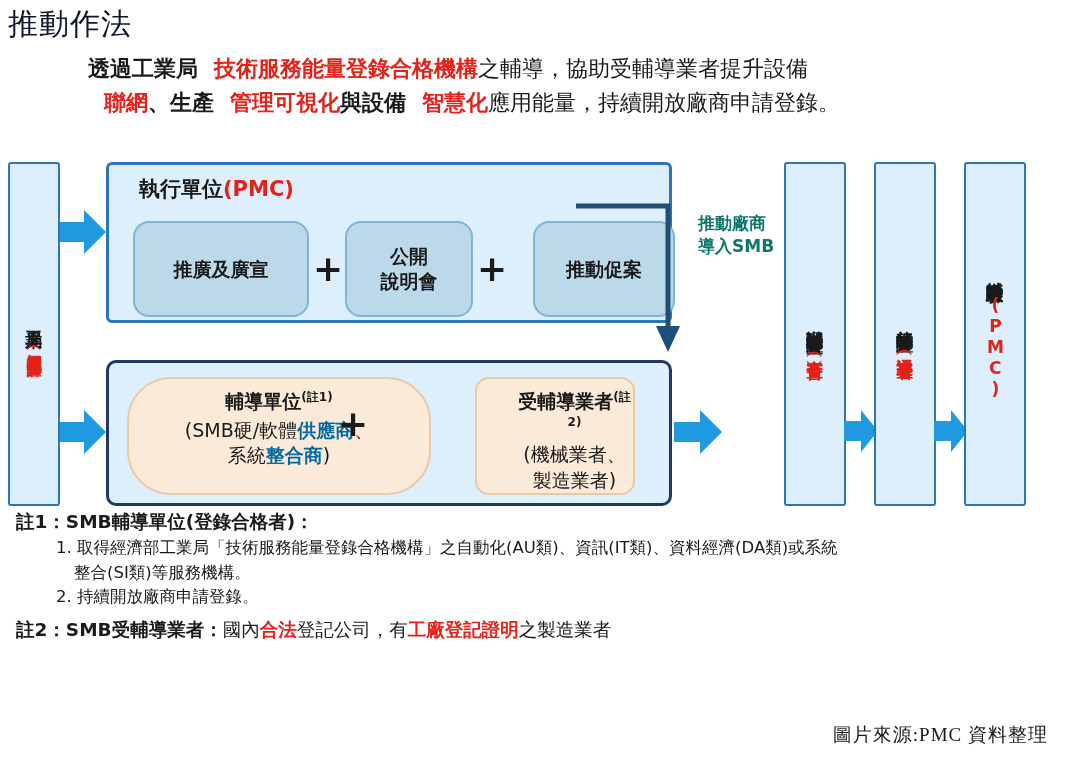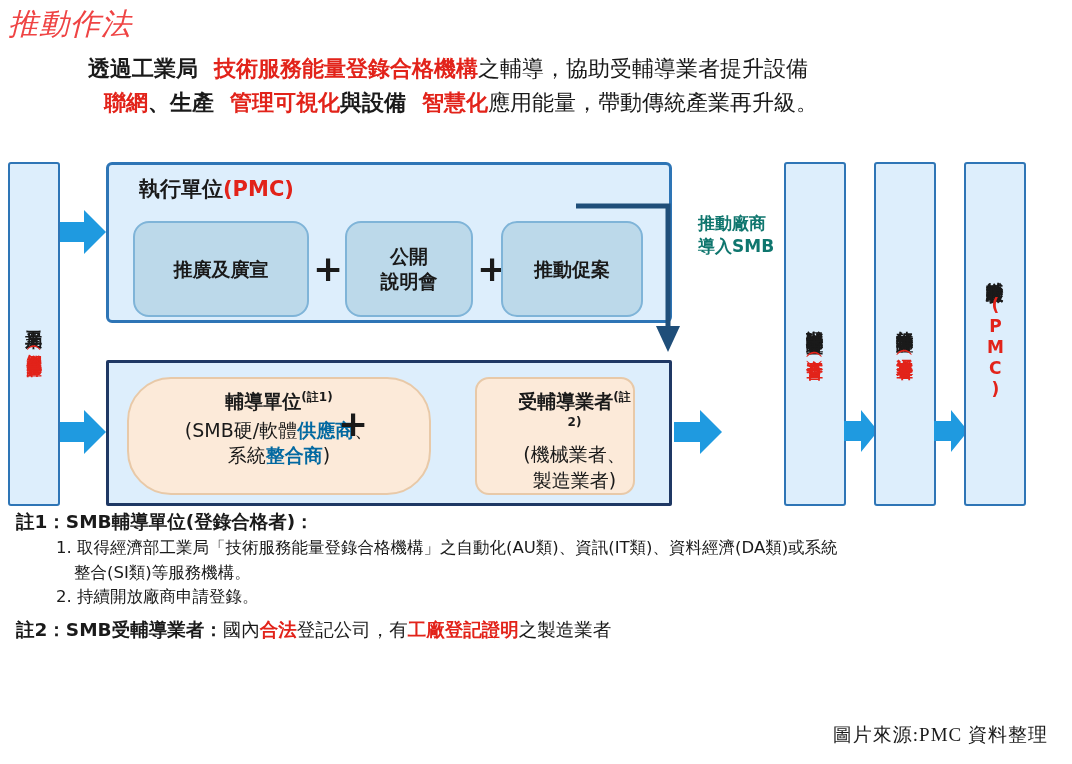--- a/index.html
+++ b/index.html
@@ -14,22 +14,21 @@
     font-family: "DejaVu Sans", "Liberation Sans", sans-serif;
     color: #1a1a1a;
     overflow: hidden;
   }
   .page-title {
     position: absolute;
     left: 8px;
     top: 4px;
     font-size: 30px;
     letter-spacing: 1px;
-    color: #ef4444;
-    font-style: italic;
+    color: #0f172a;
   }
   .lead {
     position: absolute;
     left: 88px;
     top: 52px;
     width: 960px;
     font-size: 22px;
     line-height: 1.55;
     color: #1a1a1a;
     font-weight: bold;
@@ -100,38 +99,38 @@
     display: flex;
     align-items: center;
     justify-content: center;
     text-align: center;
     font-weight: bold;
     font-size: 19px;
     line-height: 1.3;
   }
   #pmc-a { left: 24px;  top: 56px; width: 176px; height: 96px; }
   #pmc-b { left: 236px; top: 56px; width: 128px; height: 96px; }
-  #pmc-c { left: 392px; top: 56px; width: 142px; height: 96px; }
+  #pmc-c { left: 424px; top: 56px; width: 142px; height: 96px; }
   .plus {
     position: absolute;
     font-size: 36px;
     font-weight: bold;
     color: #1a1a1a;
     line-height: 1;
   }
   #plus-1 { left: 204px; top: 86px; }
   #plus-2 { left: 368px; top: 86px; }
 
   
   #sup-frame {
     position: absolute;
     left: 98px; top: 212px; width: 566px; height: 146px;
     box-sizing: border-box;
     border: 3px solid #1f3864;
-    border-radius: 2px;
+    border-radius: 10px;
     background: #ddeefc;
   }
   .peach-box {
     position: absolute;
     box-sizing: border-box;
     border: 2px solid #e8c9a8;
     background: #fcead9;
     border-radius: 30px;
     text-align: center;
     padding-top: 10px;
@@ -203,21 +202,21 @@
     color: #1a1a1a;
   }
 </style>
 </head>
 <body>
 
 <div class="page-title">推動作法</div>
 
 <div class="lead">
   <span>透過工業局</span><span class="red">技術服務能量登錄合格機構</span><span class="norm">之輔導，協助受輔導業者提升設備</span><br>
-  <span class="red">聯網</span><span>、生產</span><span class="red">管理可視化</span><span>與設備</span><span class="red">智慧化</span><span class="norm">應用能量，帶動傳統產業再升級。</span>
+  <span class="red">聯網</span><span>、生產</span><span class="red">管理可視化</span><span>與設備</span><span class="red">智慧化</span><span class="norm">應用能量，持續開放廠商申請登錄。</span>
 </div>
 
 <div class="diagram">
 
   <div class="vbox" id="gov-box">
     <div class="vtext">
       <span>工業局</span>
       <span class="red small">（智機產業化推動計畫）</span>
     </div>
   </div>

